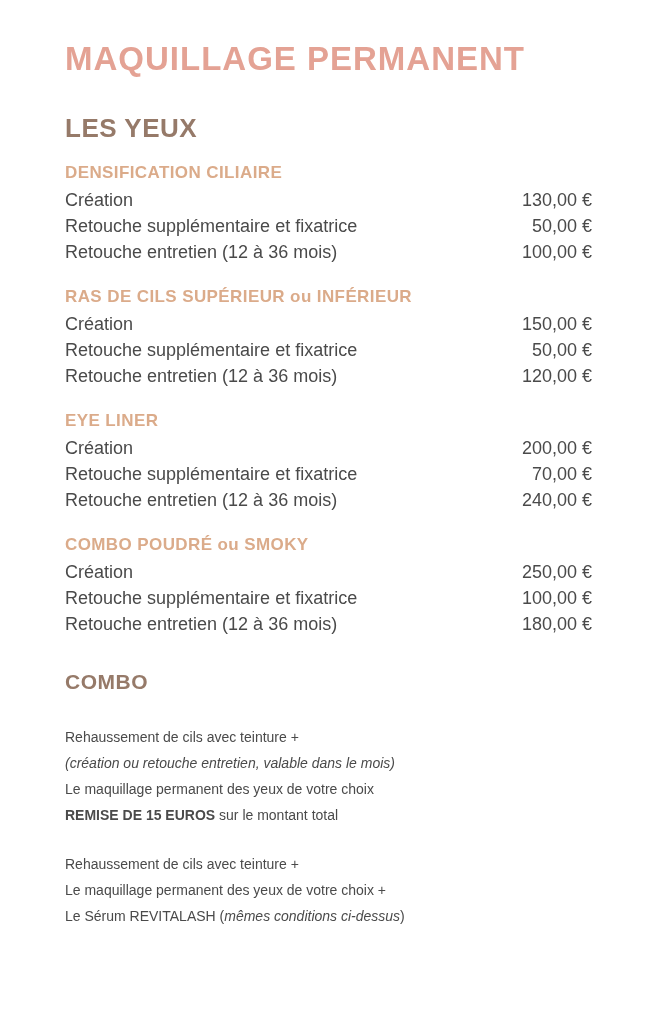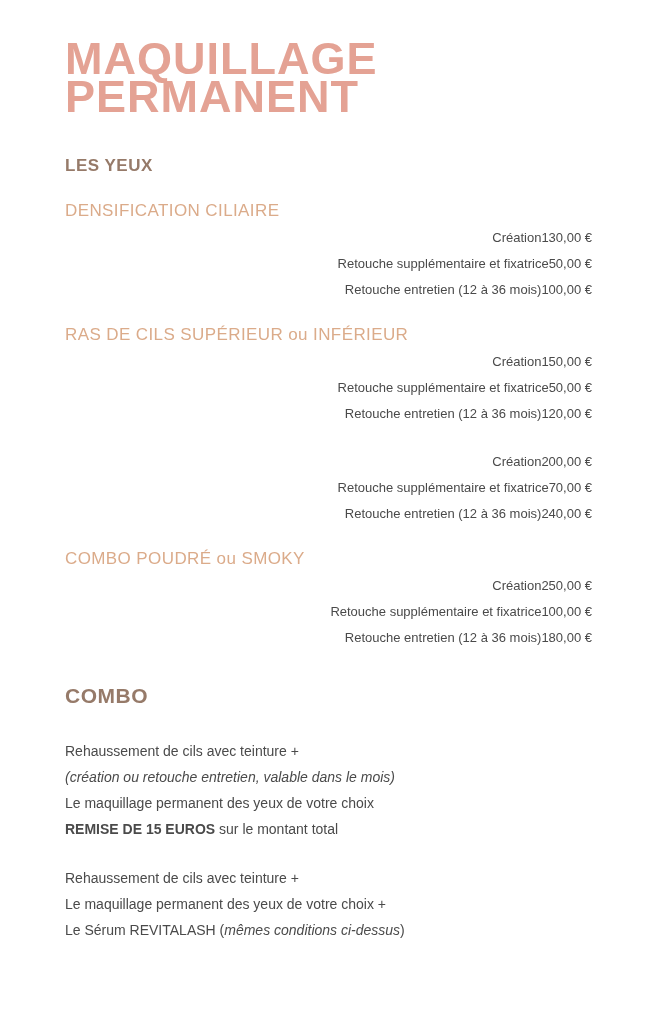--- a/index.html
+++ b/index.html
@@ -11,56 +11,56 @@
     color: #4a4a4a;
     overflow: hidden;
   }
   .page {
     box-sizing: border-box;
     width: 658px;
     height: 1024px;
     padding: 40px 66px 38px 65px;
   }
   .page-title {
-    font-size: 45px;
+    font-size: 33px;
     line-height: 38px;
     font-weight: 700;
     letter-spacing: 1px;
     color: #e4a294;
     margin: 0;
   }
   .category-title {
     margin-top: 37px;
-    font-size: 17px;
+    font-size: 26px;
     line-height: 26px;
     font-weight: 700;
     letter-spacing: 0.5px;
     color: #967a69;
   }
   .category-subtitle {
     margin-top: 5px;
     font-size: 21px;
     line-height: 26px;
     font-weight: 400;
     color: #b19485;
   }
   .section { margin-top: 22px; }
   .section-heading {
     font-size: 17px;
     line-height: 20px;
-    font-weight: 400;
+    font-weight: 700;
     letter-spacing: 0.4px;
     color: #dbab8a;
     margin-bottom: 4px;
   }
   .price-row {
     display: flex;
-    justify-content: flex-end;
+    justify-content: space-between;
     align-items: baseline;
-    font-size: 13px;
+    font-size: 18px;
     line-height: 26px;
   }
   .service-label { text-align: left; }
   .service-price { text-align: right; white-space: nowrap; }
   .combo-heading {
     margin-top: 32px;
     font-size: 21px;
     line-height: 26px;
     font-weight: 700;
     letter-spacing: 0.5px;
@@ -110,20 +110,21 @@
       <span class="service-label">Retouche supplémentaire et fixatrice</span>
       <span class="service-price">50,00 €</span>
     </div>
     <div class="price-row">
       <span class="service-label">Retouche entretien (12 à 36 mois)</span>
       <span class="service-price">120,00 €</span>
     </div>
   </div>
 
   <div class="section">
+    <div class="section-heading">EYE LINER</div>
     <div class="price-row">
       <span class="service-label">Création</span>
       <span class="service-price">200,00 €</span>
     </div>
     <div class="price-row">
       <span class="service-label">Retouche supplémentaire et fixatrice</span>
       <span class="service-price">70,00 €</span>
     </div>
     <div class="price-row">
       <span class="service-label">Retouche entretien (12 à 36 mois)</span>

